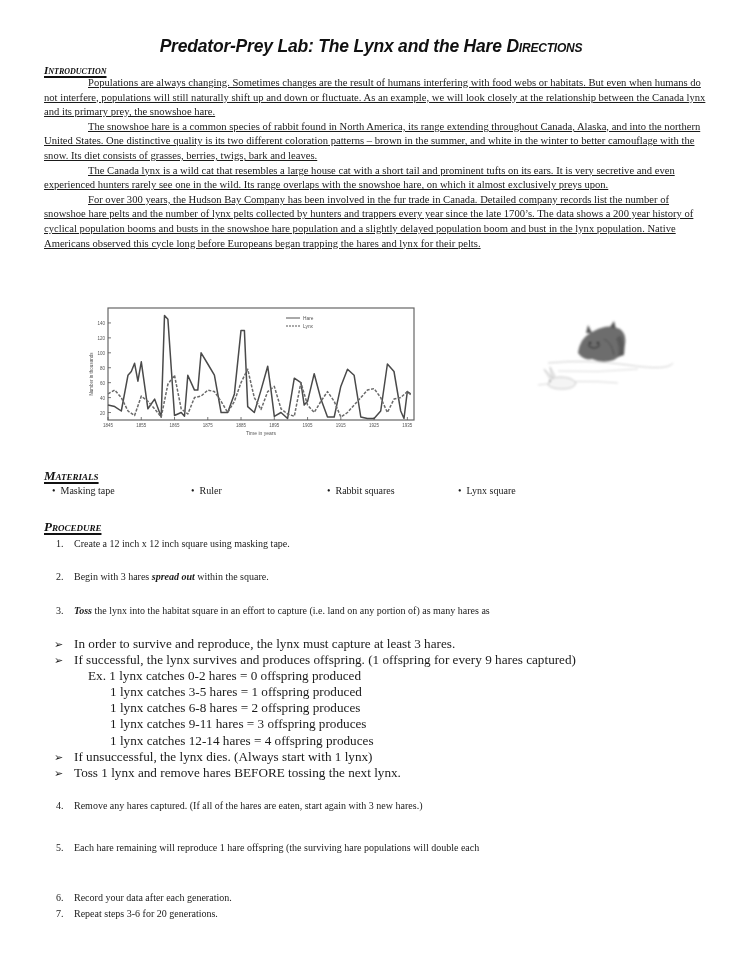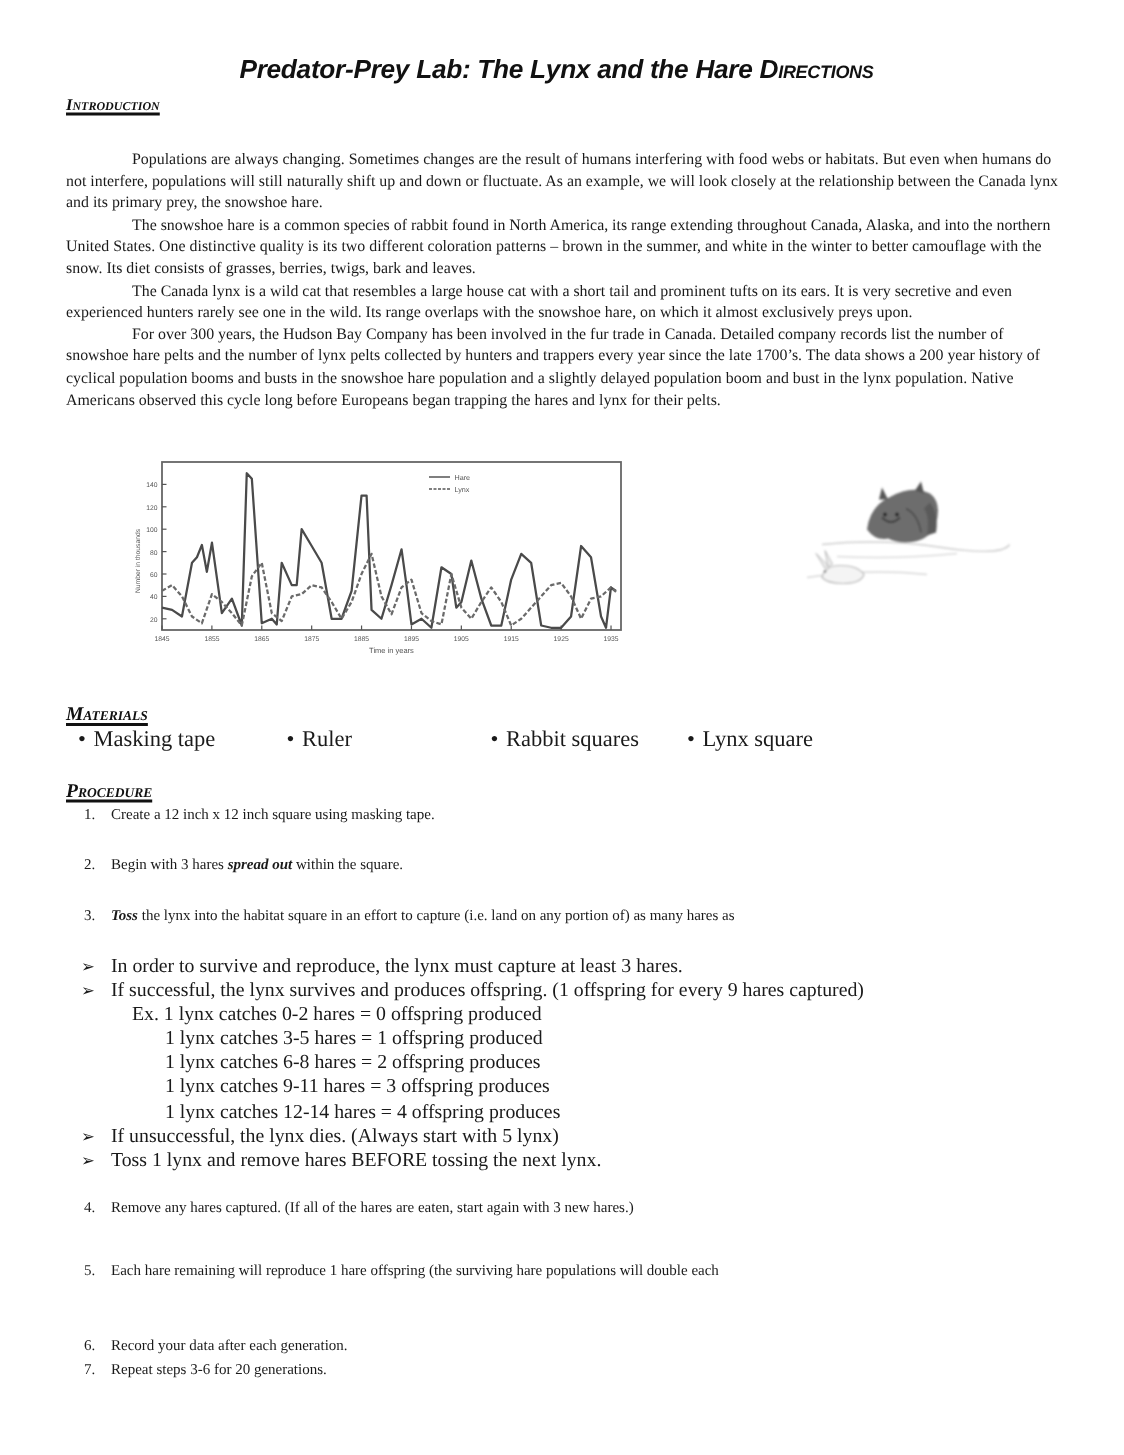--- a/index.html
+++ b/index.html
@@ -16,29 +16,29 @@
   .section-head {
     position: absolute; left: 44px; font-weight: bold; font-variant: small-caps;
     text-decoration: underline; text-decoration-thickness: 2px; text-underline-offset: 2px;
     color: #111;
     font-style: italic;
   }
   .intro-head { top: 64px; font-size: 11px; }
   .materials-head { top: 468px; font-size: 13px; }
   .procedure-head { top: 519px; font-size: 13px; }
   .intro {
-    position: absolute; top: 100px; left: 44px; width: 664px;
-    font-size: 10.6px; line-height: 14.6px; text-align: left;
+    position: absolute; top: 76px; left: 44px; width: 664px;
+    font-size: 10.6px; line-height: 14.6px; text-align: left; text-decoration: underline;
   }
   .intro p { margin: 0; text-indent: 44px; }
   .chart-wrap { position: absolute; left: 86px; top: 306px; width: 336px; height: 134px; }
   .illustration { position: absolute; left: 528px; top: 315px; width: 160px; height: 90px; }
   .materials {
     position: absolute; top: 485px; left: 50px; width: 680px; height: 18px;
-    font-size: 15px;
+    font-size: 10px;
   }
   .mat-item { position: absolute; top: 0; white-space: nowrap; }
   .mat-item .bullet { margin-right: 5px; }
   .proc { position: absolute; left: 56px; width: 690px; font-size: 10px; line-height: 16.5px; }
   .proc .num { display: inline-block; width: 18px; }
   .proc .cont { padding-left: 18px; }
   .sub { position: absolute; left: 54px; font-size: 13.2px; line-height: 16.5px; white-space: nowrap; }
   .sub .arrow { display: inline-block; width: 20px; font-family: "DejaVu Sans", sans-serif; font-size: 11px; }
   .ex { position: absolute; font-size: 13.2px; line-height: 16.5px; white-space: nowrap; }
 </style>
@@ -157,21 +157,21 @@
 
 <div class="sub" style="top:636px"><span class="arrow">➢</span><span>In order to survive and reproduce, the lynx must capture at least 3 hares.</span></div>
 <div class="sub" style="top:652px"><span class="arrow">➢</span><span>If successful, the lynx survives and produces offspring. (1 offspring for every 9 hares captured)</span></div>
 
 <div class="ex" style="top:668px; left:88px">Ex. 1 lynx catches 0-2 hares = 0 offspring produced</div>
 <div class="ex" style="top:684px; left:110px">1 lynx catches 3-5 hares = 1 offspring produced</div>
 <div class="ex" style="top:700px; left:110px">1 lynx catches 6-8 hares = 2 offspring produces</div>
 <div class="ex" style="top:716px; left:110px">1 lynx catches 9-11 hares = 3 offspring produces</div>
 <div class="ex" style="top:733px; left:110px">1 lynx catches 12-14 hares = 4 offspring produces</div>
 
-<div class="sub" style="top:749px"><span class="arrow">➢</span><span>If unsuccessful, the lynx dies. (Always start with 5 lynx)</span></div>
+<div class="sub" style="top:749px"><span class="arrow">➢</span><span>If unsuccessful, the lynx dies. (Always start with 1 lynx)</span></div>
 <div class="sub" style="top:765px"><span class="arrow">➢</span><span>Toss 1 lynx and remove hares BEFORE tossing the next lynx.</span></div>
 
 <div class="proc" style="top:798px">
   <span class="num">4.</span><span>Remove any hares captured. (If all of the hares are eaten, start again with 3 new hares.)</span>
 </div>
 
 <div class="proc" style="top:840px">
   <span class="num">5.</span><span>Each hare remaining will reproduce 1 hare offspring (the surviving hare populations will double each</span>
 </div>
 

